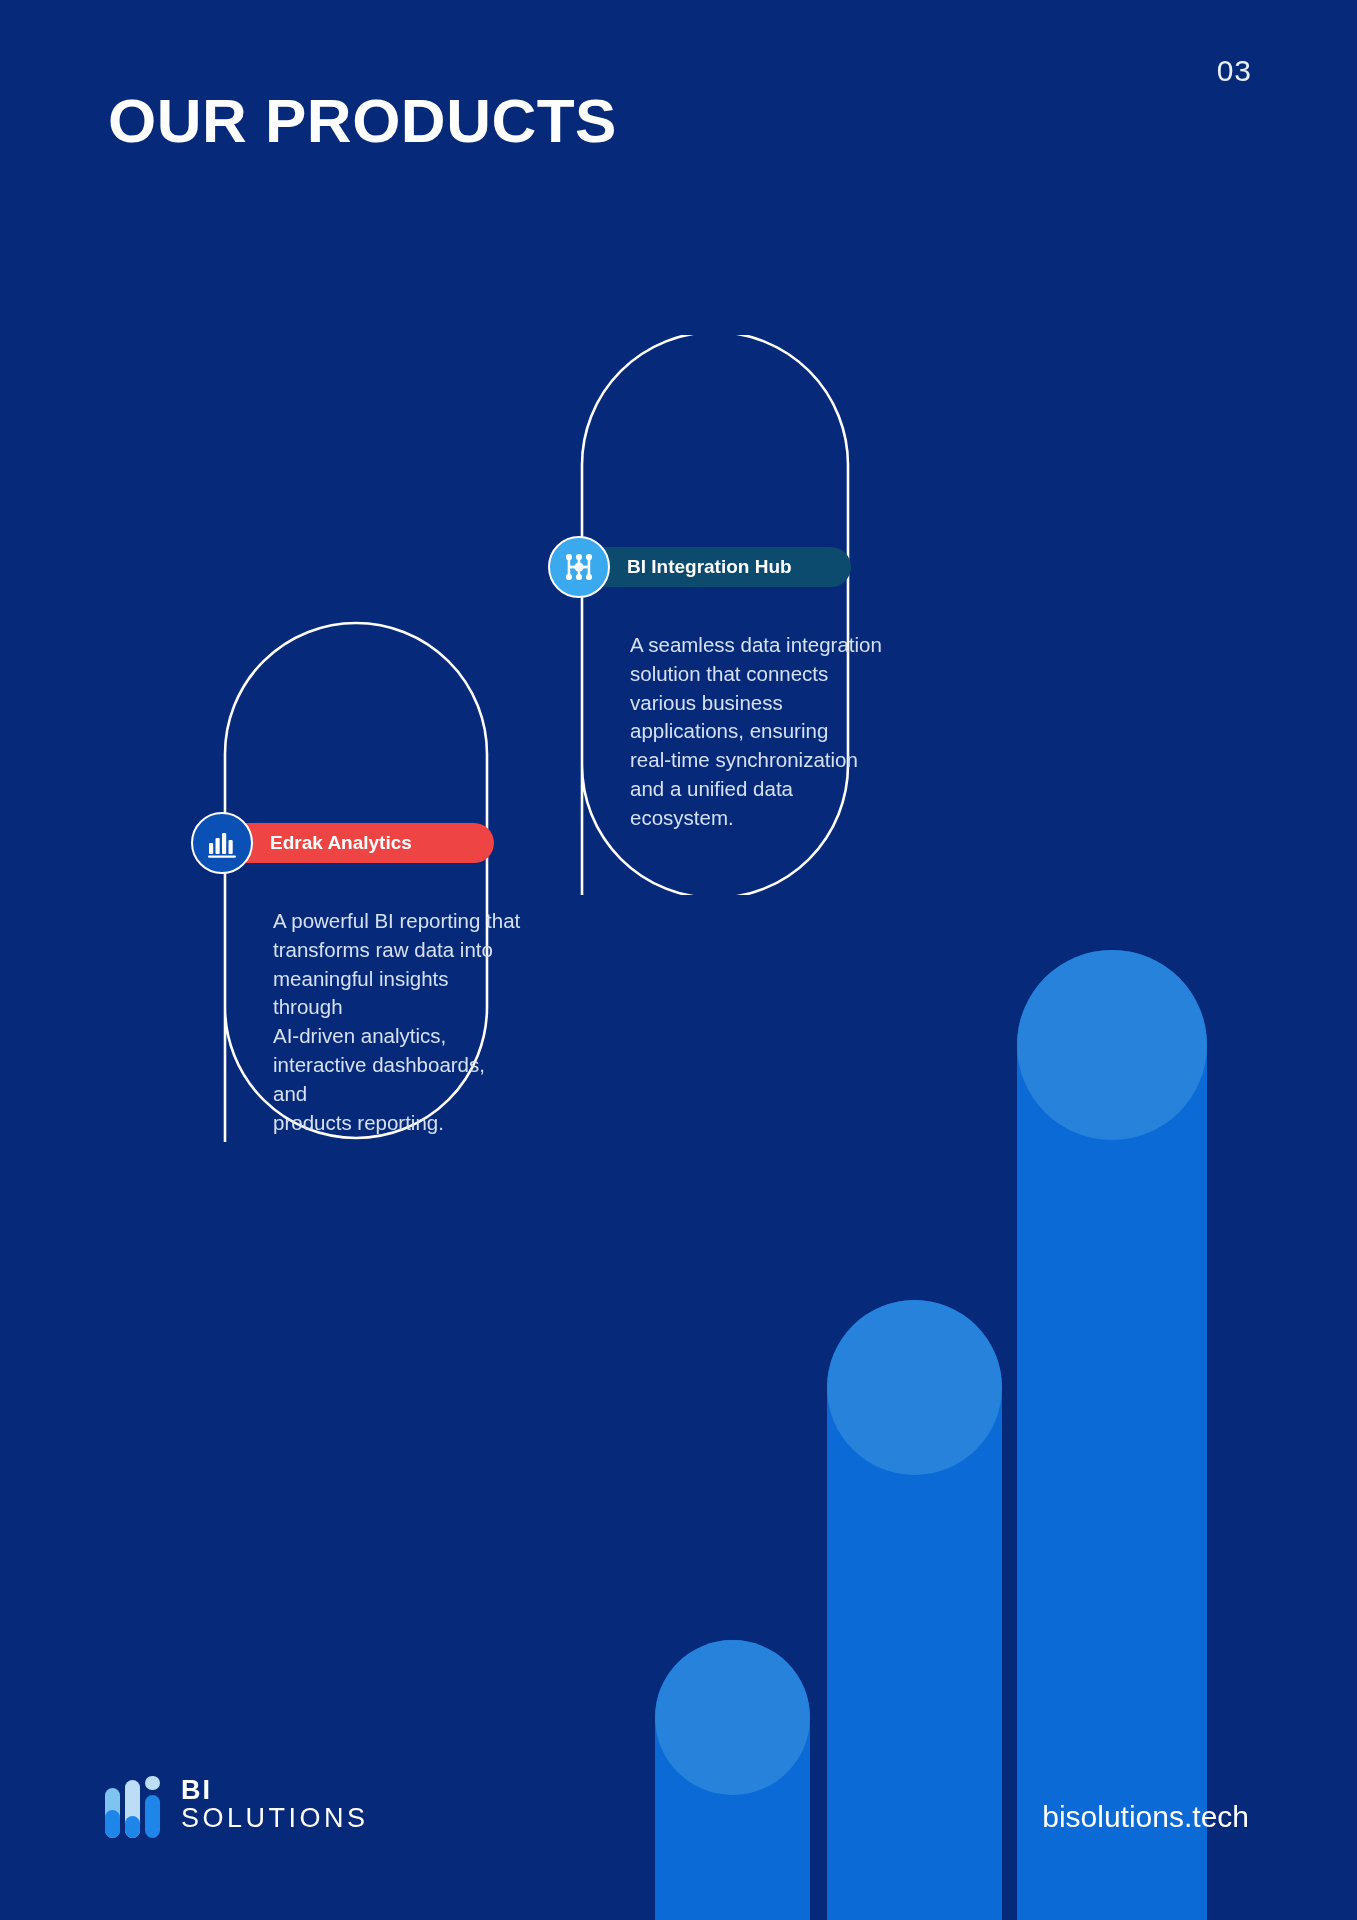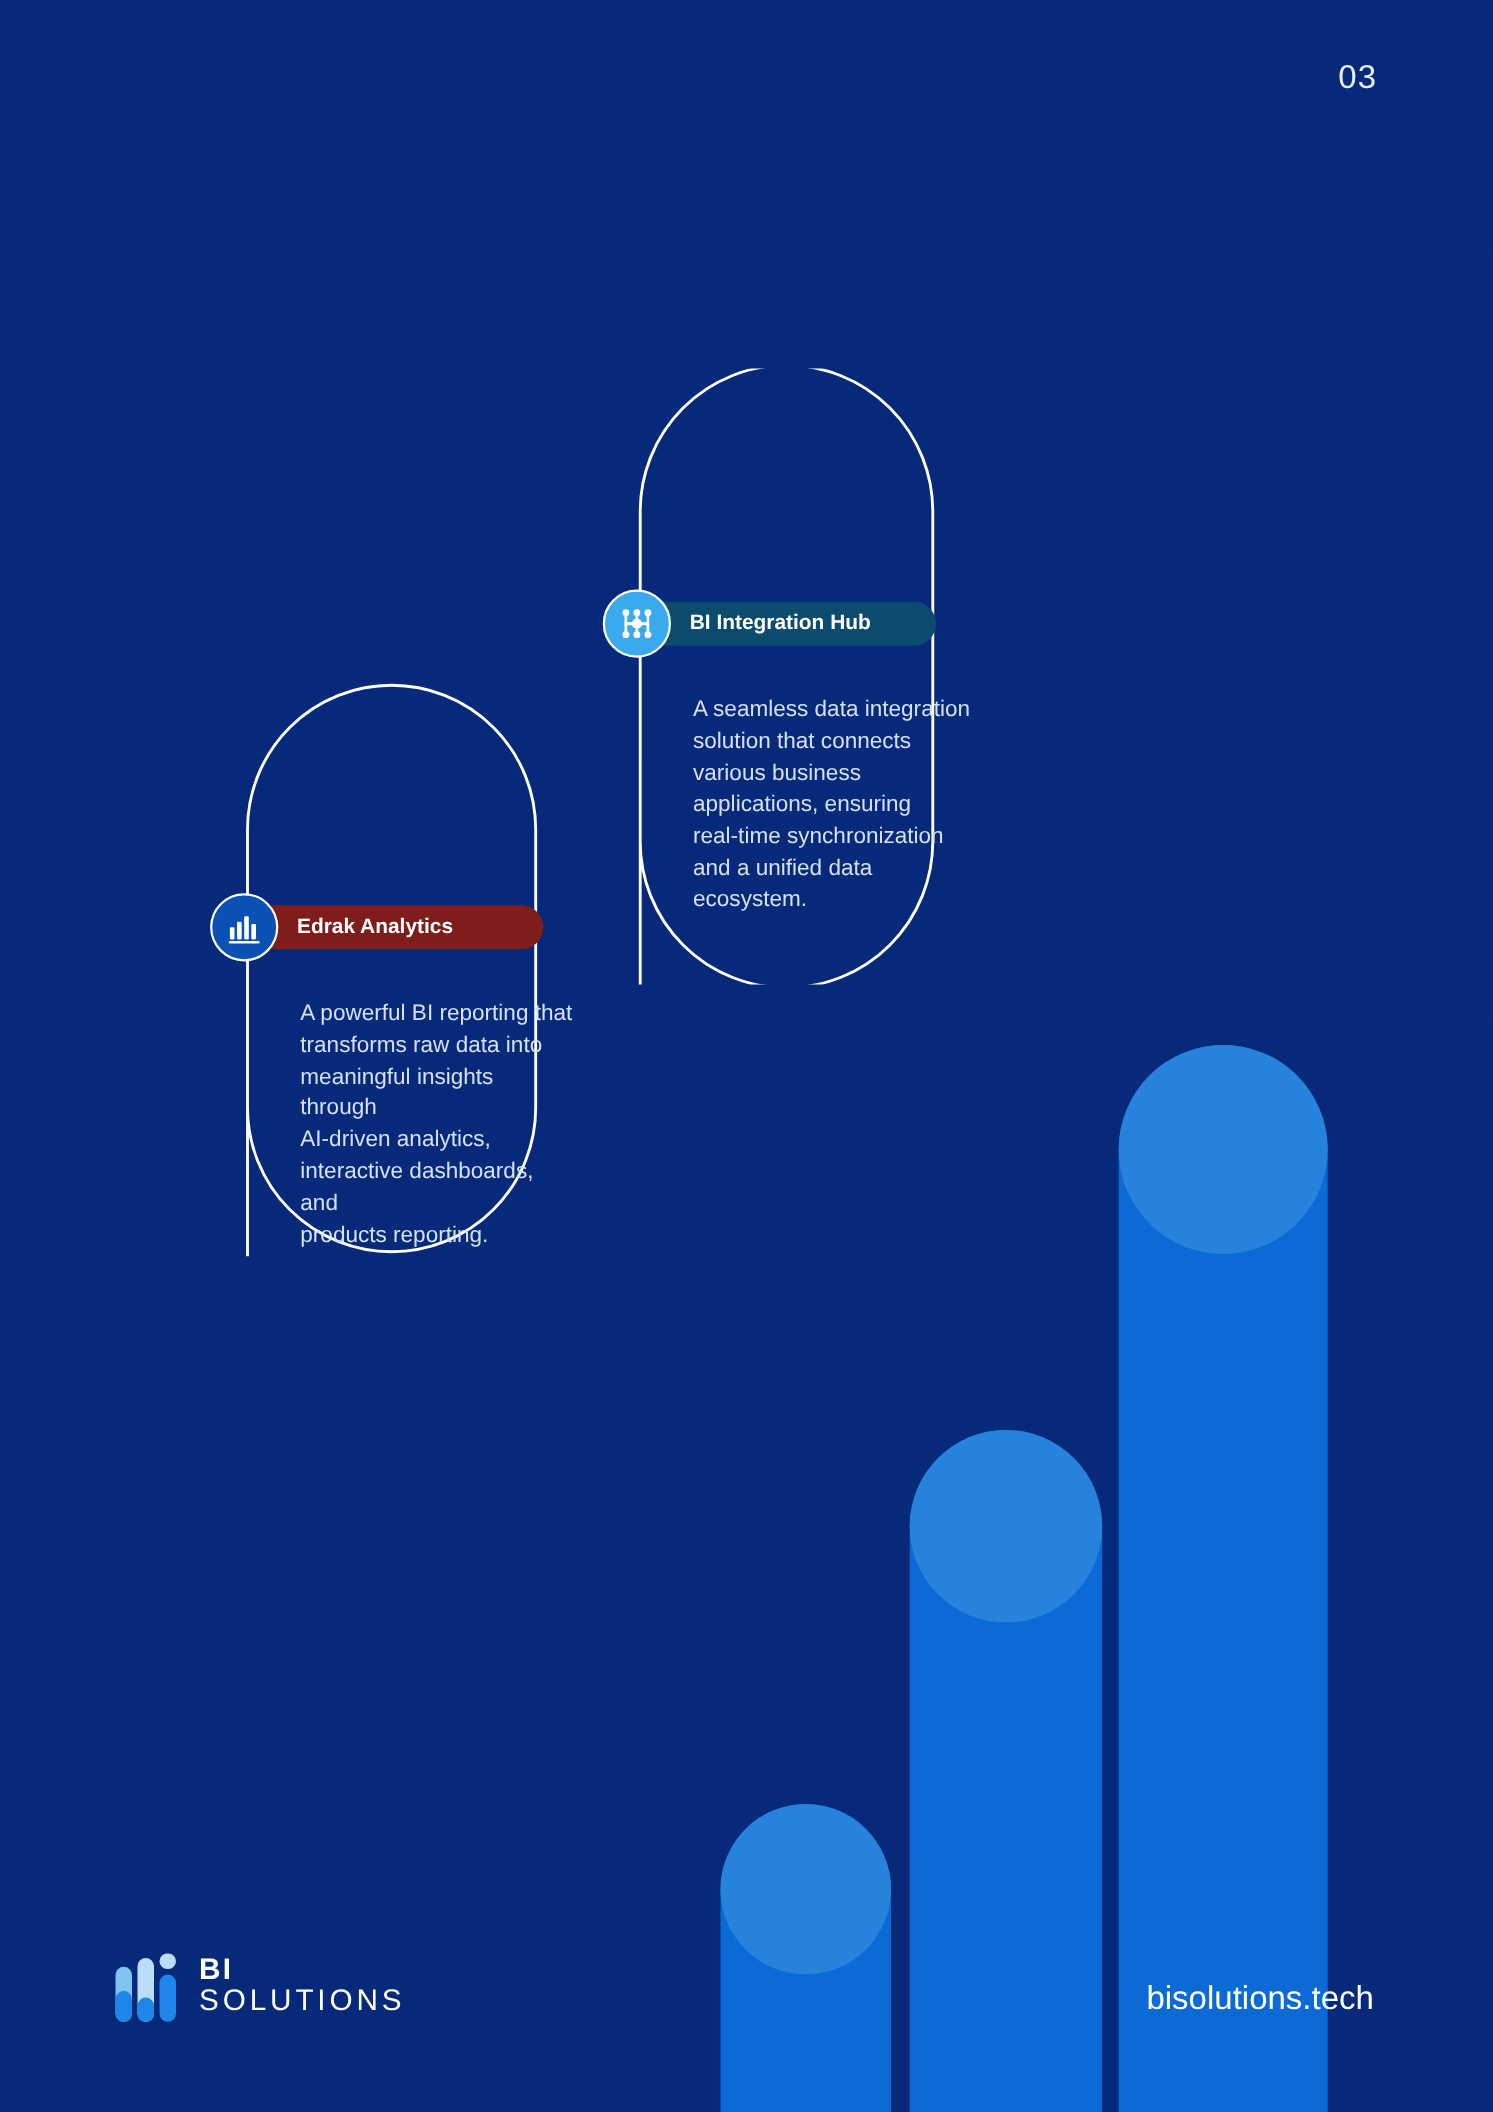--- a/index.html
+++ b/index.html
@@ -64,21 +64,21 @@
   .badge.light { background:#3BA9EE; }
 
   .pill {
     position:absolute; height:40px; border-radius:20px;
     display:flex; align-items:center;
     padding-left:48px; padding-right:28px;
     font-size:19px; color:#FFFFFF; font-weight:600;
     white-space:nowrap; z-index:5;
   }
   .pill.hub   { background:#0c4a6e; }
-  .pill.edrak { background:#7f1d1d; }
+  .pill.edrak { background:#ef4444; }
 
   .desc {
     position:absolute;
     font-size:20.5px; line-height:28.8px;
     color:#D5E1F3; font-weight:400;
     width:270px;
   }
   .desc span { display:block; }
 
   
@@ -122,20 +122,21 @@
     <div class="bar bar-2">
       <div class="cap"></div>
     </div>
     <div class="bar bar-3">
       <div class="cap"></div>
     </div>
   </div>
 
   <div class="page-num">03</div>
 
+  <h1 class="title">OUR PRODUCTS</h1>
 
   <div class="subtitle">
   </div>
 
   <svg class="arc" style="left:560px; top:335px;" width="310" height="560" viewBox="0 0 310 560" fill="none">
     <path d="M22 565 L22 130 A133 133 0 0 1 288 130 L288 430 A133 133 0 0 1 22 430 Z" stroke="#FFFFFF" stroke-width="2.6" fill="none" stroke-linecap="round"></path>
   </svg>
 
   <svg class="arc" style="left:203px; top:612px;" width="310" height="530" viewBox="0 0 310 530" fill="none">
     <path d="M22 535 L22 142 A131 131 0 0 1 284 142 L284 395 A131 131 0 0 1 22 395 Z" stroke="#FFFFFF" stroke-width="2.6" fill="none" stroke-linecap="round"></path>

